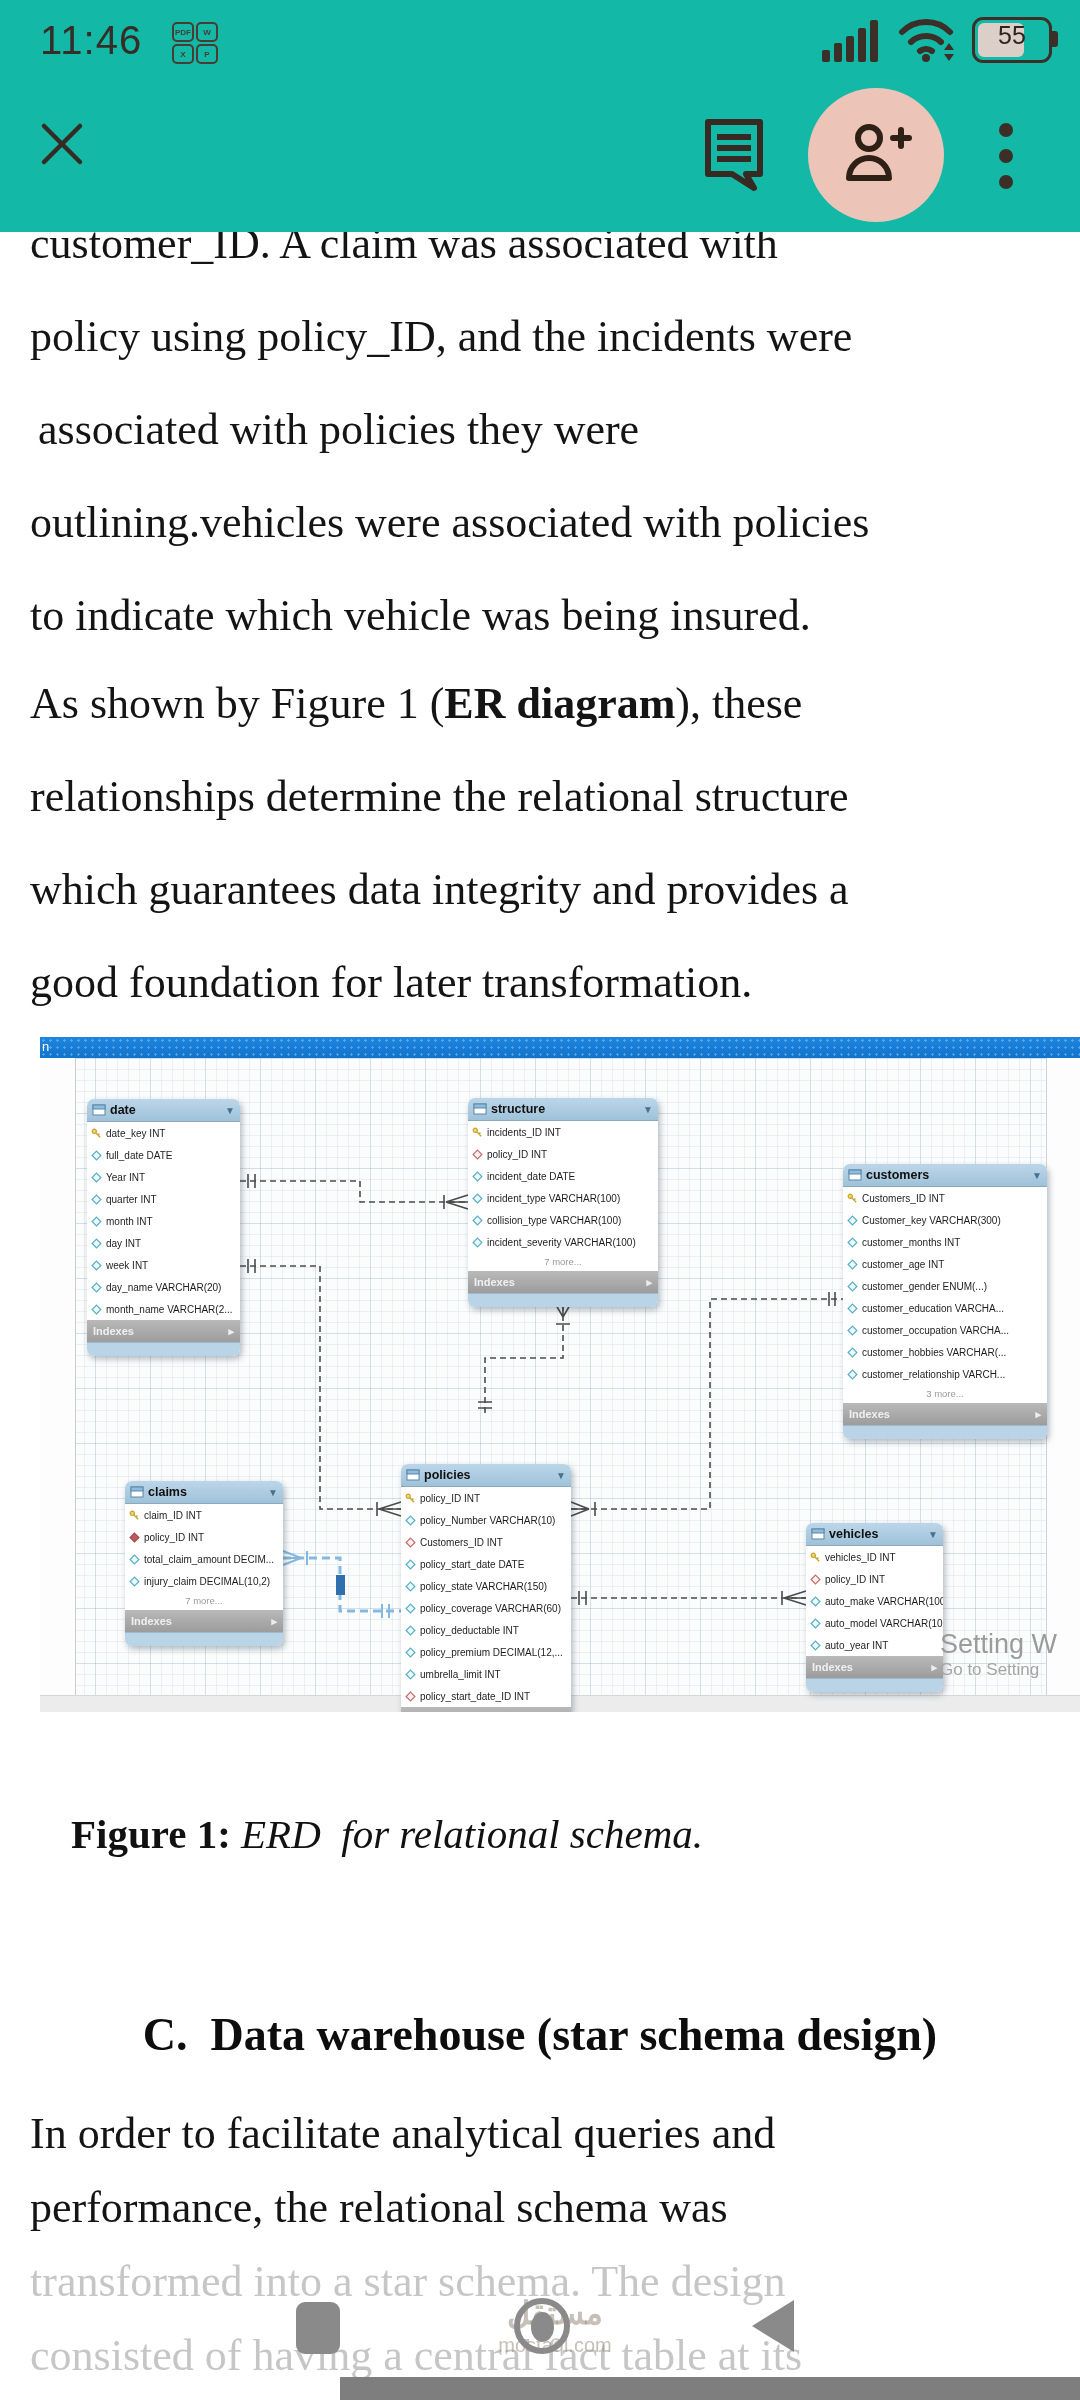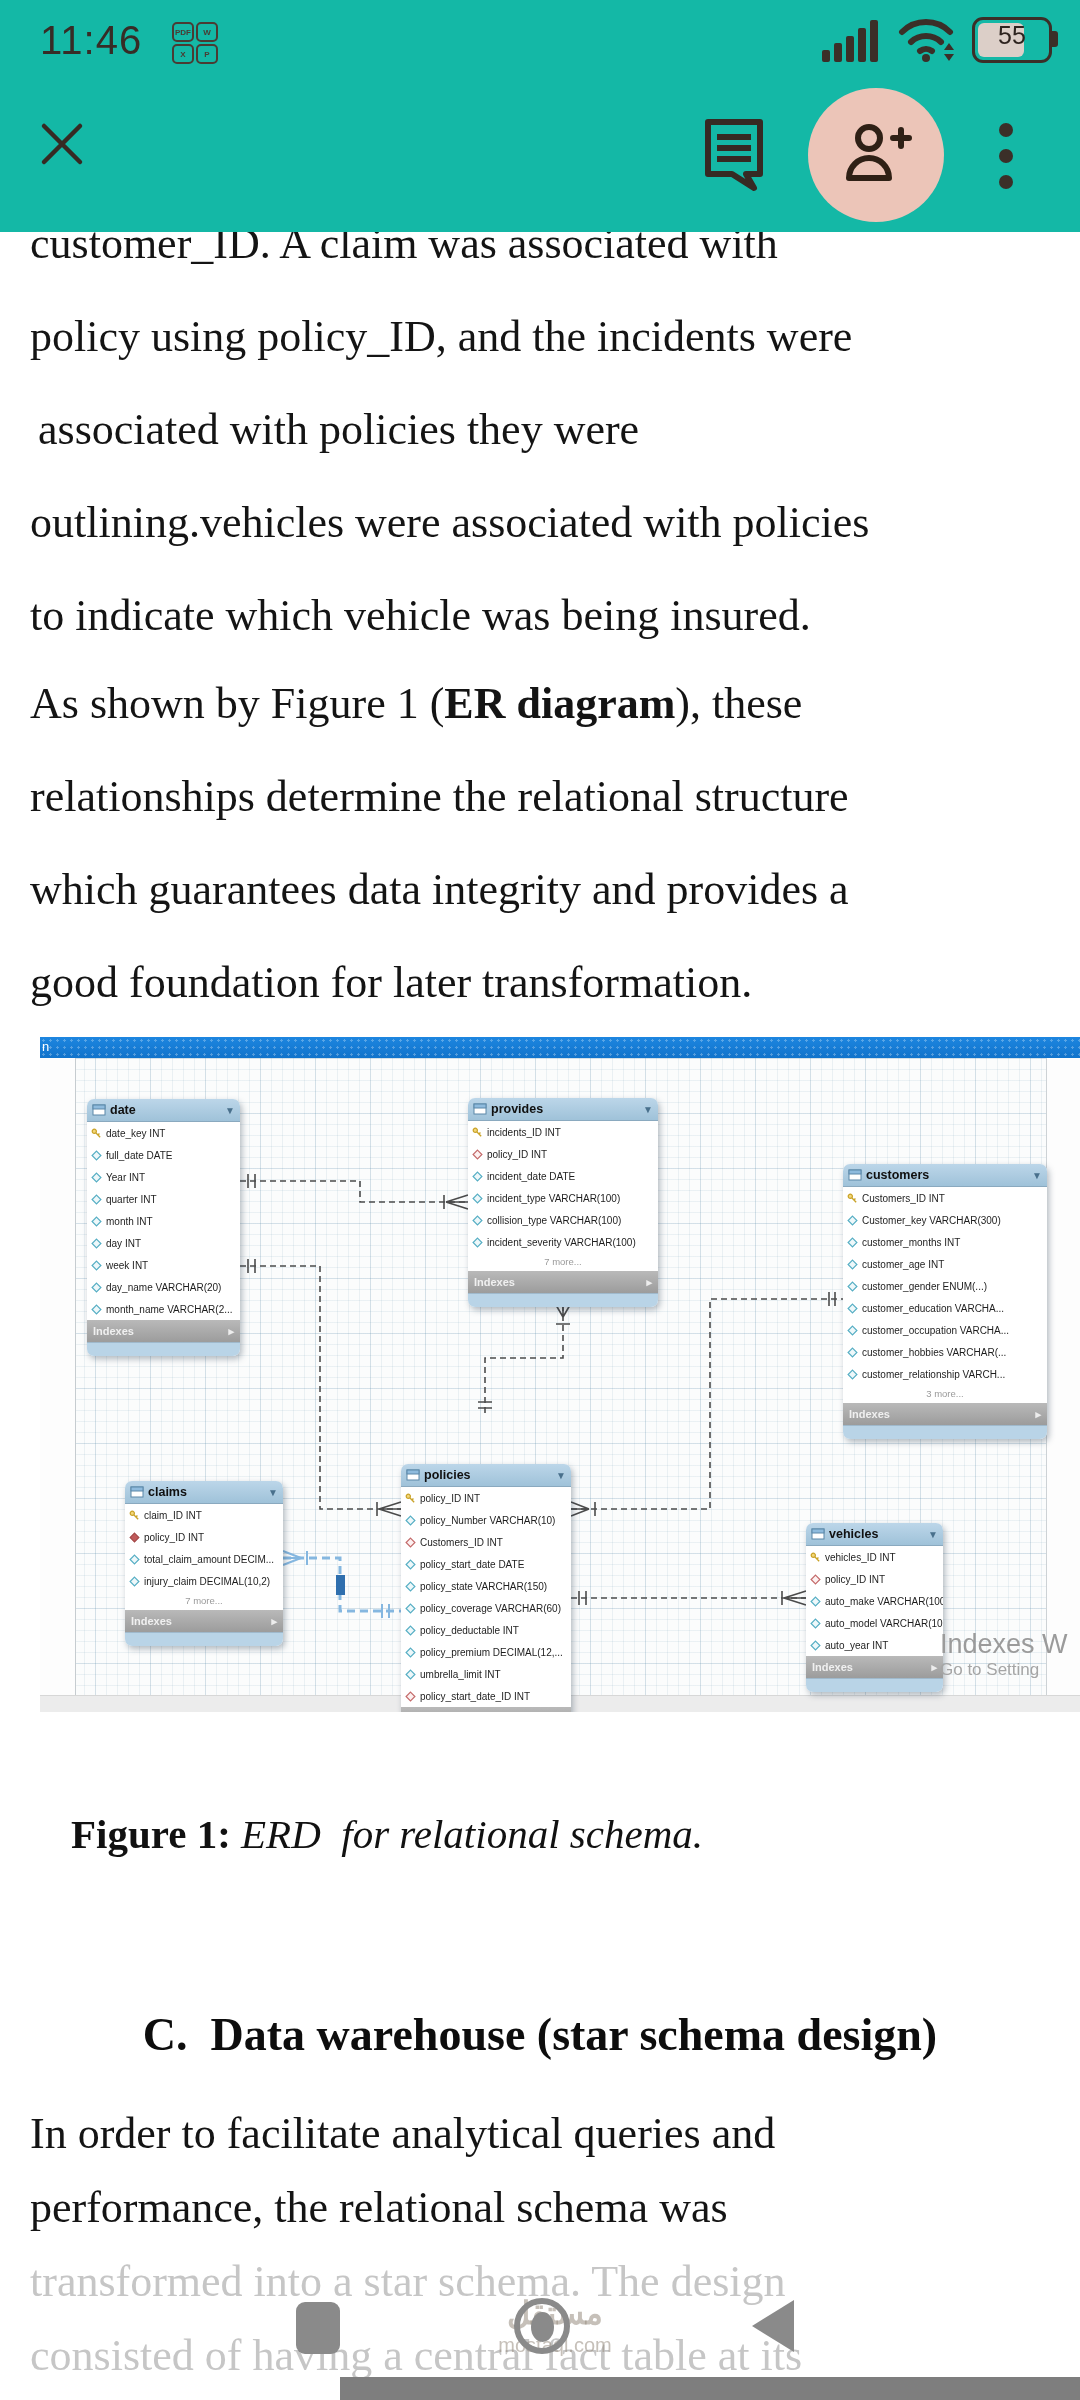--- a/index.html
+++ b/index.html
@@ -281,21 +281,21 @@
             <span class="iarrow">▸</span>
           </div>
           <div class="er-foot"></div>
         </div>
         <div class="er-table" style="left: 428px; top: 40px; width: 190px;">
           <div class="er-head">
             <svg width="14" height="12" viewBox="0 0 14 12">
               <rect x="1" y="1" width="12" height="10" fill="#ffffff" stroke="#5b87a8"></rect>
               <rect x="1" y="1" width="12" height="4" fill="#8fbbdd" stroke="#5b87a8"></rect>
             </svg>
-            <span class="tname">provides</span>
+            <span class="tname">structure</span>
             <span class="tcaret">▼</span>
           </div>
           <div class="er-row">
             <svg class="fi" viewBox="0 0 12 12">
               <circle cx="3.6" cy="3.6" r="2.3" fill="#f3d77a" stroke="#c9a227" stroke-width="1.3"></circle>
               <path d="M5.2 5.2 L10 10 M7.6 7.6 L9.2 6" stroke="#c9a227" stroke-width="1.5" fill="none"></path>
             </svg>
             <span class="ftext">incidents_ID INT</span>
           </div>
           <div class="er-row">
@@ -565,21 +565,21 @@
           </div>
           <div class="er-idx">
             <span>Indexes</span>
             <span class="iarrow">▸</span>
           </div>
           <div class="er-foot"></div>
         </div>
       </div>
 
     <div class="activate">
-      <div class="a1">Indexes W</div>
+      <div class="a1">Setting W</div>
       <div class="a2">Go to Setting</div>
     </div>
     <div class="imgstrip"></div>
   </div>
 
   <div class="caption">
     <span class="cap-b">Figure 1:</span><span class="cap-i"> ERD  for relational schema.</span>
   </div>
 
   <div class="headingC">C.  Data warehouse (star schema design)</div>

